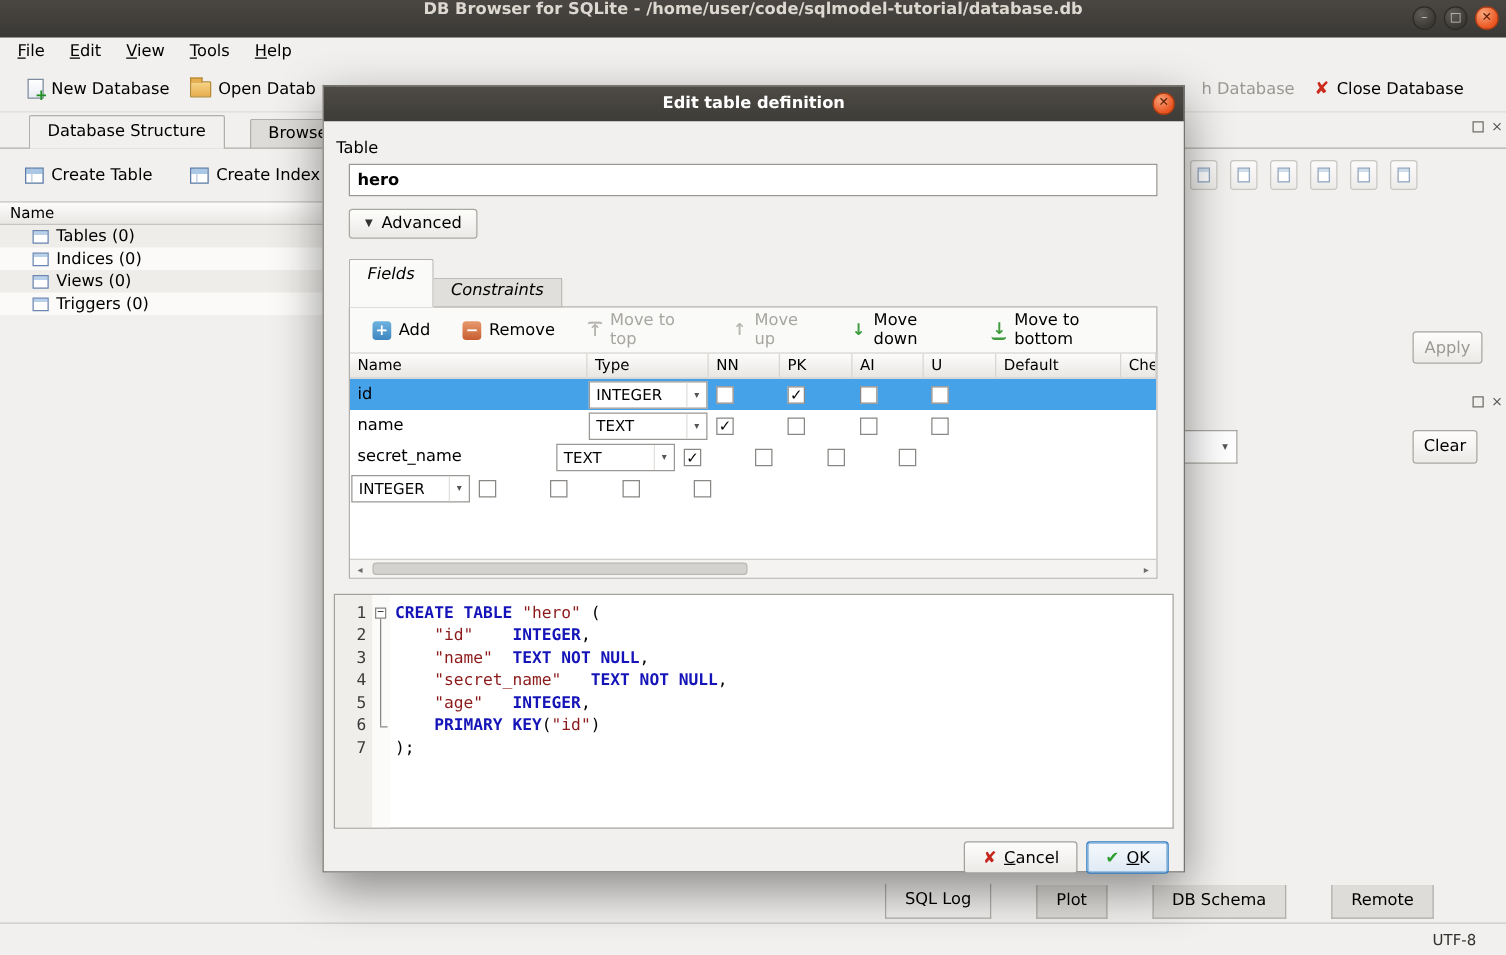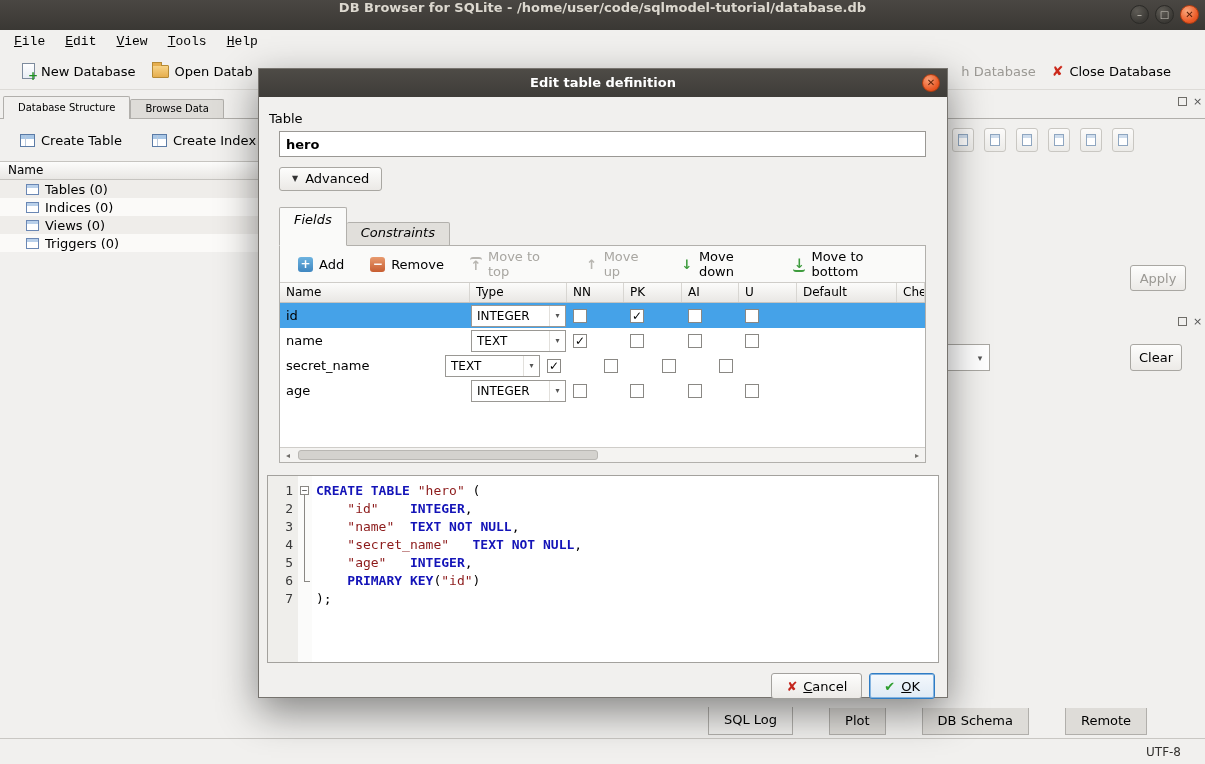--- a/index.html
+++ b/index.html
@@ -9,37 +9,37 @@
 
   
   .titlebar { height:30px; background:linear-gradient(#4a4743,#3a3834); color:#dcd8cf; display:flex; align-items:flex-start; position:relative; }
   .titlebar .title { flex:1; text-align:center; font-weight:bold; font-size:13px; }
   .win-btns { position:absolute; right:6px; top:5px; display:flex; }
   .win-btn { width:19px; height:19px; border-radius:50%; margin-left:6px; display:flex; align-items:center; justify-content:center; font-size:10px; line-height:1; }
   .win-btn.min,.win-btn.max { background:radial-gradient(circle at 35% 30%,#5f5c56,#3b3935 70%); color:#c8c4bb; border:1px solid #2b2a27; }
   .win-btn.close { background:radial-gradient(circle at 35% 30%,#f9a87e,#ec5a26 65%,#d34818); color:#571c05; border:1px solid #b53d11; font-weight:bold; }
 
   .menubar { height:23px; background:#f1f0ee; display:flex; align-items:center; padding-left:4px; }
-  .menu-item { padding:15px 10px; cursor:default;font-family:Liberation Mono, monospace; }
+  .menu-item { padding:15px 10px; cursor:default; }
   .toolbar { height:37px; background:#f1f0ee; display:flex; align-items:center; padding:0 14px; border-bottom:1px solid #dddbd7; }
   .tool-btn { display:flex; align-items:center; gap:6px; padding:4px 8px; border-radius:3px; }
   .tool-btn.disabled { color:#9b9994; }
   .spacer { margin-left:auto; }
 
   
   .ic-newdb { width:13px; height:16px; background:linear-gradient(#fff,#e8edf4); border:1px solid #7d8b9d; position:relative; }
   .ic-newdb::after { content:"+"; position:absolute; right:-4px; bottom:-5px; color:#1f8f1f; font-weight:bold; font-size:12px; }
   .ic-folder { width:17px; height:13px; background:linear-gradient(#f6d488,#e8b salmon); background:linear-gradient(#f7d386,#e6ae4e); border:1px solid #b68a35; border-radius:1px; position:relative; }
   .ic-folder::before { content:""; position:absolute; left:-1px; top:-4px; width:8px; height:3px; background:#e6ae4e; border:1px solid #b68a35; border-bottom:none; }
   .ic-closex { color:#cc2a1c; font-weight:bold; font-size:14px; }
 
   
   .main-area { position:absolute; top:91px; left:0; right:0; bottom:25px; }
   .mtabs { display:flex; padding-left:3px; height:28px; align-items:flex-end; }
-  .mtab { padding:5px 14px 6px; font-size:10px; border:1px solid #b1afab; border-bottom:none; background:#dedcd8; margin-top:3px; padding-top:3px; padding-bottom:5px; border-top-left-radius:2px; border-top-right-radius:2px; }
+  .mtab { padding:5px 14px 6px; font-size:13px; border:1px solid #b1afab; border-bottom:none; background:#dedcd8; margin-top:3px; padding-top:3px; padding-bottom:5px; border-top-left-radius:2px; border-top-right-radius:2px;margin-left:20px; }
   .mtab.active { background:#f1f0ee; margin-top:0; padding-top:5px; padding-bottom:6px; position:relative; z-index:2; }
   .pane-line { border-top:1px solid #b1afab; position:relative; top:-1px; }
 
   .struct-bar { display:flex; gap:18px; padding:10px 14px; }
   .struct-btn { display:flex; align-items:center; gap:6px; padding:3px 6px; }
   .ic-table { width:15px; height:13px; border:1px solid #5b7ba6; background:linear-gradient(#a9c7e6 0 4px,#fff 4px); position:relative; }
   .ic-table::after { content:""; position:absolute; left:4px; top:0; bottom:0; width:1px; background:#b9c9dd; }
 
   .tree-header { height:19px; background:linear-gradient(#fcfcfb,#e9e7e4); border:1px solid #c6c4c0; border-left:none; width:905px; padding:1px 0 0 8px; font-size:12px; }
   .tree { width:905px; background:#fbfaf8; }
@@ -364,21 +364,20 @@
               <div class="gc" style="width: 57px;">
                 <span class="cb"></span>
               </div>
               <div class="gc" style="width: 58px;">
                 <span class="cb"></span>
               </div>
               <div class="gc name-cell" style="width: 100px;"></div>
               <div class="gc" style="width: 28px;"></div>
             </div>
             <div class="grow">
-              <div class="gc name-cell" style="width: 190px;">age</div>
               <div class="gc" style="width: 97px;">
                 <div class="combo">
                   <span class="clabel">INTEGER</span>
                   <span class="arrow">▾</span>
                 </div>
               </div>
               <div class="gc" style="width: 57px;">
                 <span class="cb"></span>
               </div>
               <div class="gc" style="width: 58px;">

